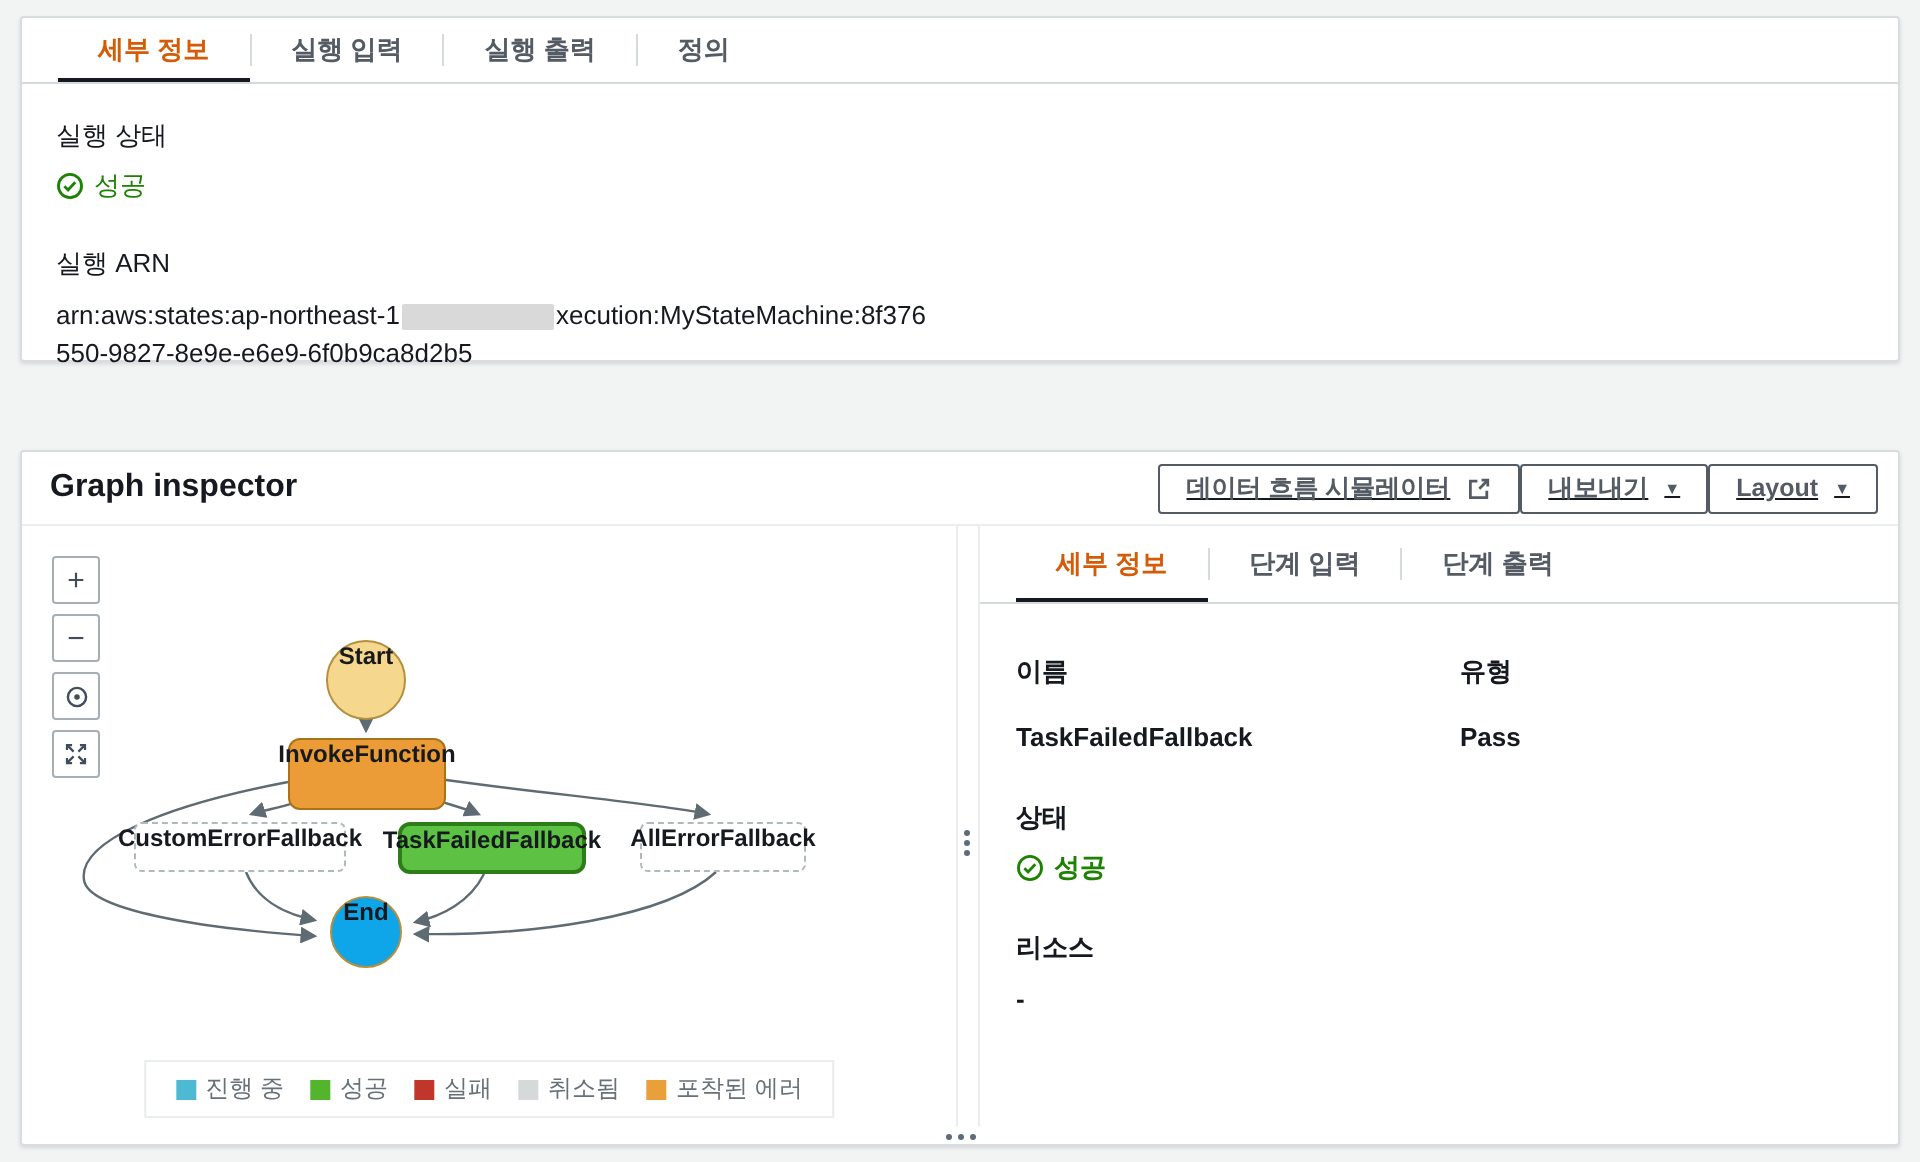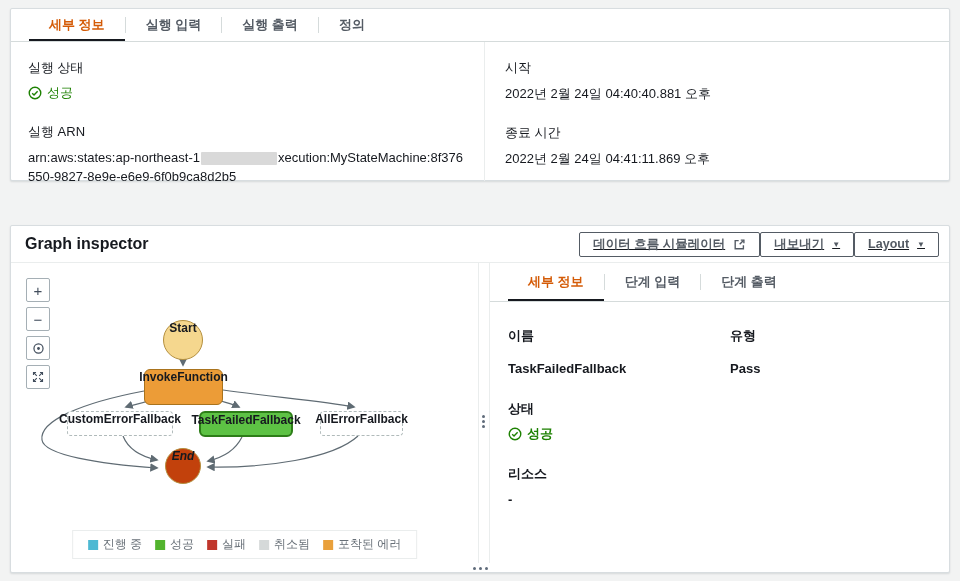--- a/index.html
+++ b/index.html
@@ -68,21 +68,21 @@
     display:flex; align-items:center; justify-content:center;
     color:#414d5c; font-size:15px; font-weight:400; cursor:pointer; font-family:inherit; padding:0;
   }
 
   
   .node {
     position:absolute; display:flex; align-items:flex-start; justify-content:center;
     font-size:12px; font-weight:700; color:#16191f; cursor:pointer; z-index:2;
   }
   .node-start { left:152px; top:57px; width:40px; height:40px; border-radius:50%; background:#f5d78e; border:1px solid #b48f3e; }
-  .node-end   { left:154px; top:185px; width:36px; height:36px; border-radius:50%; background:#c2410c; border:1px solid #b48f3e;font-style:italic; }
+  .node-end   { left:154px; top:185px; width:36px; height:36px; border-radius:50%; background:#0ea5e9; border:1px solid #b48f3e; }
   .node-invoke { left:133px; top:106px; width:79px; height:36px; border-radius:6px; background:#ec9c37; border:1px solid #a9731d; }
   .node-custom { left:56px; top:148px; width:106px; height:25px; border-radius:4px; background:#fff; border:1px dashed #b0baba; }
   .node-taskfailed { left:188px; top:148px; width:94px; height:26px; border-radius:6px; background:#5dc244; border:2px solid #2d7d18; }
   .node-allerror { left:309px; top:148px; width:83px; height:25px; border-radius:4px; background:#fff; border:1px dashed #b0baba; }
 
   .edges { position:absolute; left:0; top:0; z-index:1; pointer-events:none; }
 
   
   .legend {
     position:absolute; bottom:4px; left:50%; transform:translateX(-50%);
@@ -129,30 +129,20 @@
           <svg width="14" height="14" viewBox="0 0 16 16">
               <circle cx="8" cy="8" r="6.6" fill="none" stroke="#1d8102" stroke-width="1.6"></circle>
               <path d="M4.8 8.2l2.1 2.1 4.1-4.4" fill="none" stroke="#1d8102" stroke-width="1.6"></path>
             </svg>
           <span>성공</span>
         </div>
       </div>
       <div class="field">
         <div class="field-label">실행 ARN</div>
         <div class="field-value arn"><span>arn:aws:states:ap-northeast-1</span><span class="redact"></span><span>xecution:MyStateMachine:8f376550-9827-8e9e-e6e9-6f0b9ca8d2b5</span></div>
-      </div>
-    </div>
-    <div class="col-right">
-      <div class="field">
-        <div class="field-label">시작</div>
-        <div class="field-value">2022년 2월 24일 04:40:40.881 오후</div>
-      </div>
-      <div class="field">
-        <div class="field-label">종료 시간</div>
-        <div class="field-value">2022년 2월 24일 04:41:11.869 오후</div>
       </div>
     </div>
   </div>
 </div>
 
 <div class="card bottom-card">
   <div class="gi-header">
     <div class="gi-title">Graph inspector</div>
     <div class="gi-buttons">
       <button class="awsbtn">

